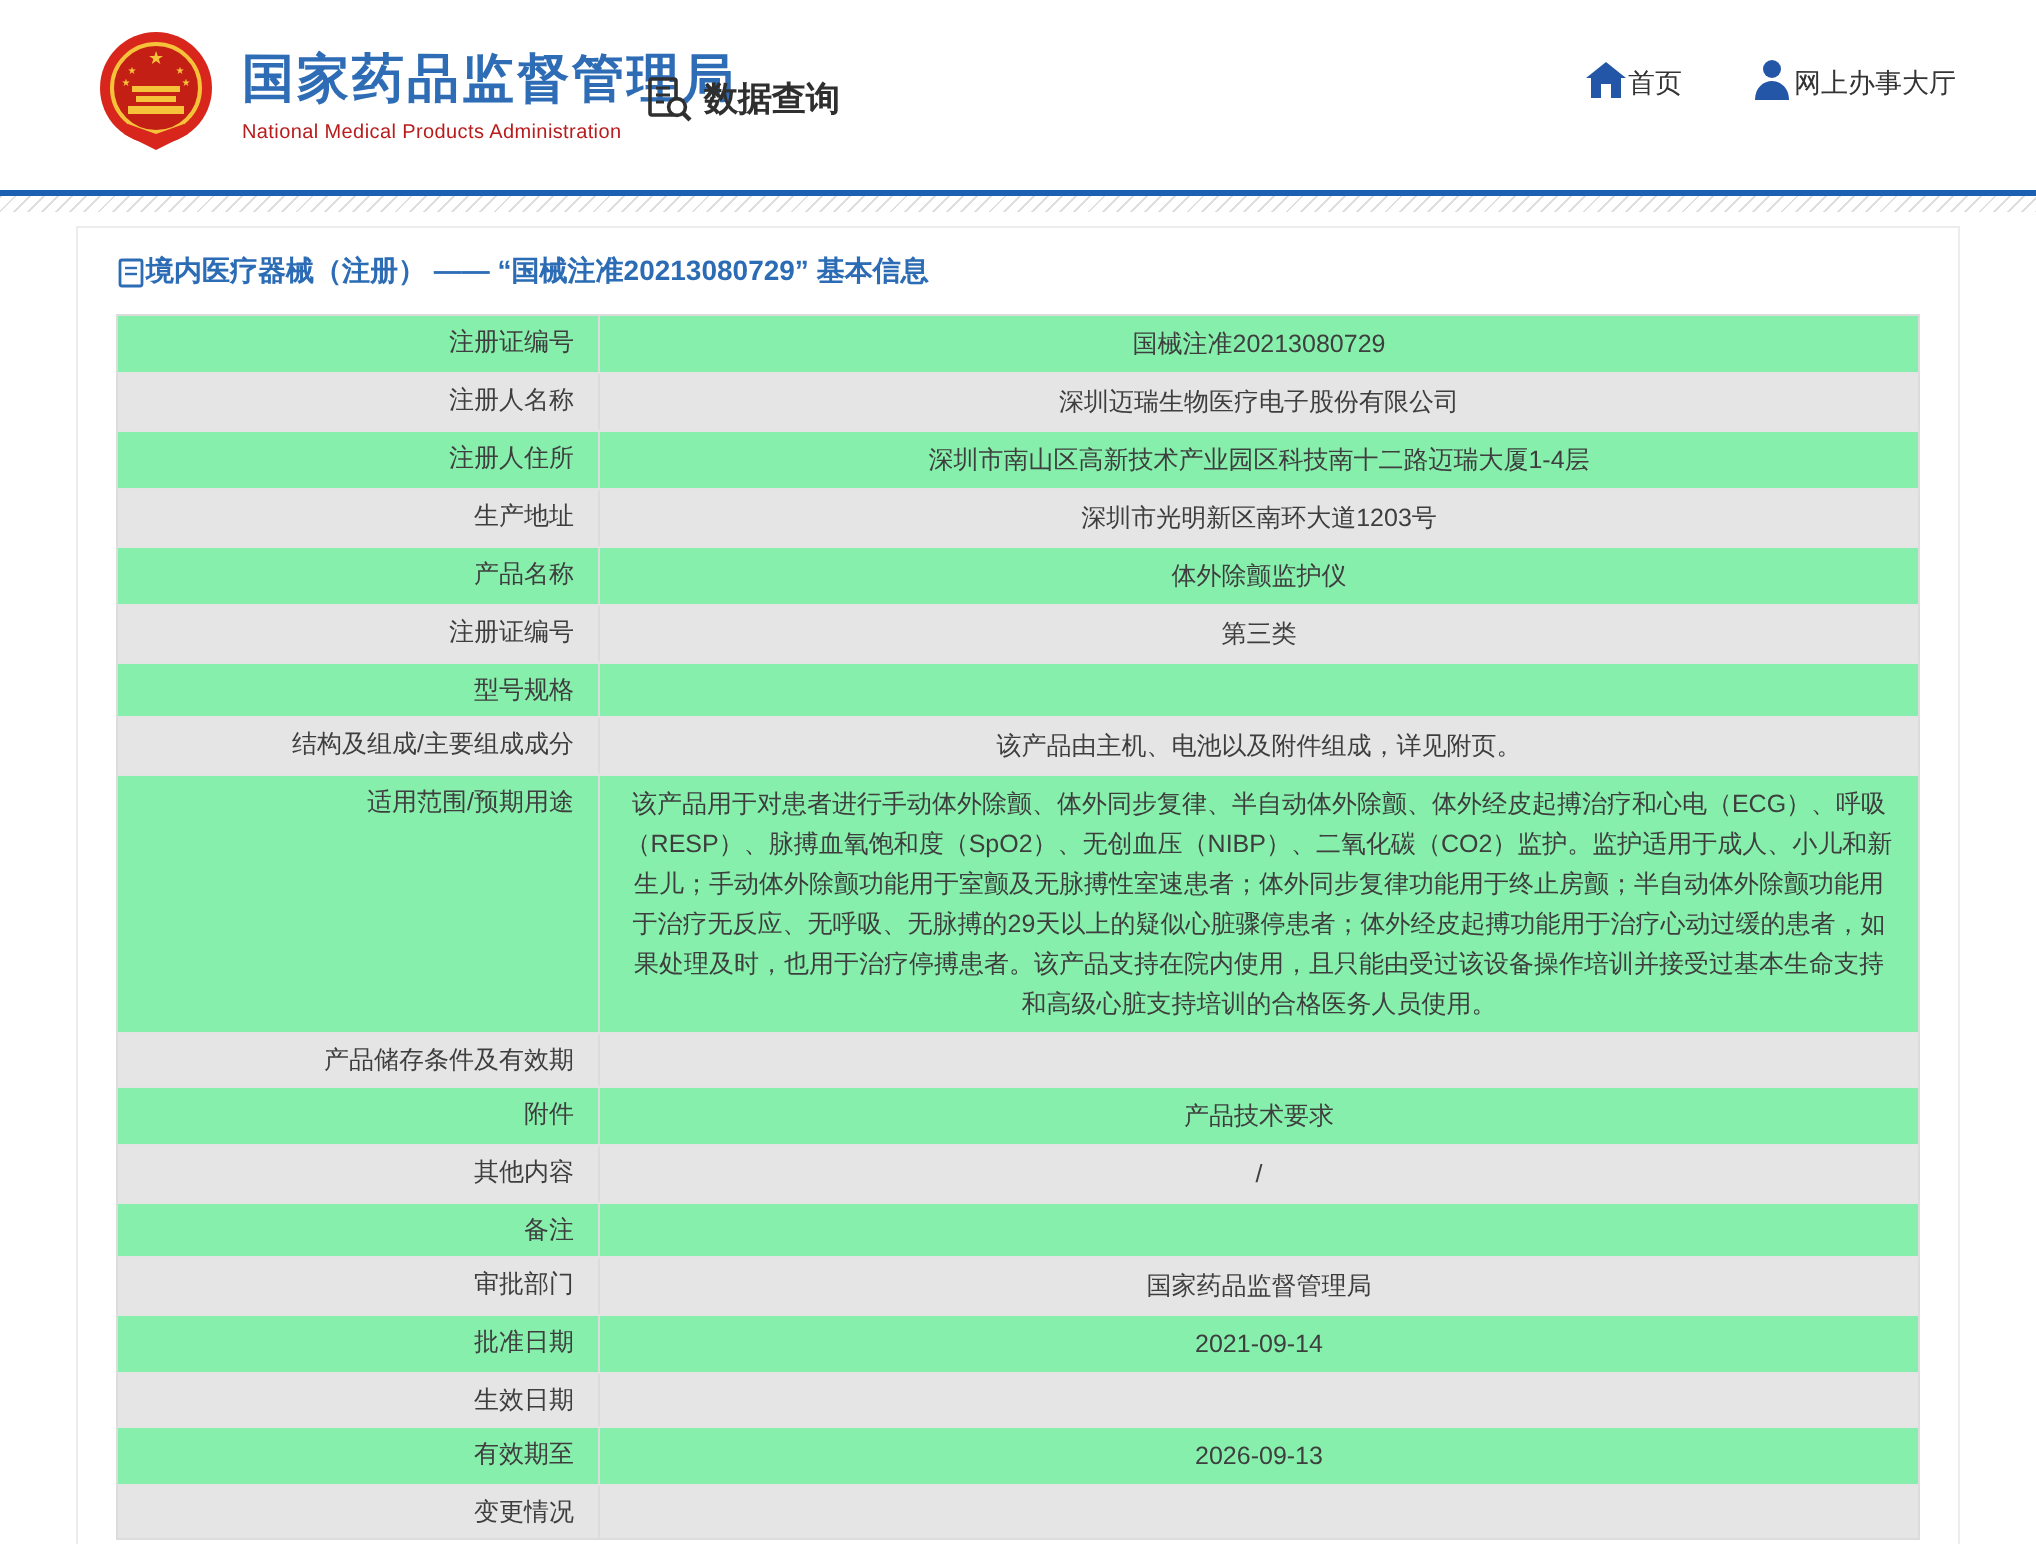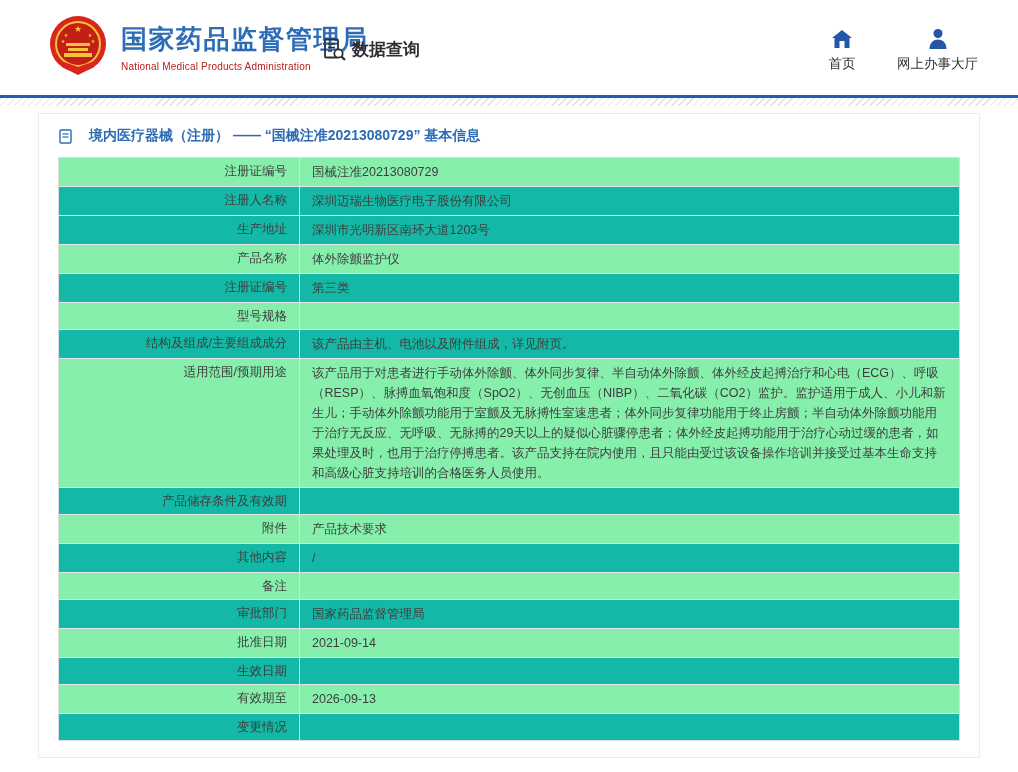--- a/index.html
+++ b/index.html
@@ -9,41 +9,41 @@
   
   .header { position:relative; height:95px; background:#fff; }
   .brand { position:absolute; left:48px; top:15px; display:flex; align-items:center; }
   .emblem { width:60px; height:64px; flex:0 0 auto; }
   .brand-text { margin-left:13px; }
   .brand-title { font-size:26px; font-weight:bold; color:#2e6db6; letter-spacing:1.5px; }
   .brand-sub { font-size:10px; color:#b91c1c; margin-top:4px; letter-spacing:0.2px; }
   .dataquery { position:absolute; left:322px; top:37px; display:flex; align-items:center; gap:5px;
     font-size:17px; color:#2f2f2f; font-weight:bold; cursor:pointer;justify-content:center; }
   .hnav { position:absolute; right:40px; top:27px; display:flex; gap:34px; }
-  .hnav-item { display:flex; flex-direction:column; align-items:center; cursor:pointer; min-width:42px; }
+  .hnav-item { display:flex; flex-direction:row; align-items:center; cursor:pointer; min-width:42px; }
   .hnav-item .ic { height:22px; display:flex; align-items:flex-end; }
   .hnav-item .lbl { font-size:13.5px; color:#333; margin-top:6px; white-space:nowrap; }
 
   
   .divider-line { height:3px; background:#1c60b3; }
   .divider-hatch { height:8px;
     background:repeating-linear-gradient(135deg,#dfdfdf 0 1px,transparent 1px 5px); }
 
   
   .panel { width:942px; margin:7px 0 0 38px; background:#fff;
     border:1px solid #ececec; padding-bottom:14px; min-height:645px; }
-  .page-title { display:flex; align-items:center; gap:17px; padding:13px 0 12px 20px;
+  .page-title { display:flex; align-items:center; gap:1px; padding:13px 0 12px 20px;
     font-size:14px; font-weight:bold; color:#2c6cb5;text-align:right; }
 
   
   .info-table { margin:0 19px; border:1px solid #dcdcdc; font-size:12.5px; color:#3e3e3e; }
   .row { display:flex; border-bottom:1px solid #e4e4e4; background:#86efac; }
   .row:last-child { border-bottom:none; }
-  .row.alt { background:#14b8a6; }
-  .cell { padding:5px 12px; line-height:16px; min-height:26px; }
+  .row.alt { background:#e5e5e5; }
+  .cell { padding:5px 12px; line-height:16px; min-height:26px;text-align:center; }
   .cell.label { width:241px; flex:0 0 auto; text-align:right; border-right:1px solid #dcdcdc;
     color:#3e3e3e; }
   .cell.value { flex:1; line-height:20px; padding-top:4px; padding-bottom:4px; }
 </style>
 </head>
 <body>
 
 <div class="header">
   <div class="brand">
     <svg class="emblem" viewBox="0 0 60 64">
@@ -117,20 +117,24 @@
   <div class="row">
     <div class="cell label"><span>注册证编号</span></div>
     <div class="cell value">国械注准20213080729</div>
   </div>
 
   <div class="row alt">
     <div class="cell label"><span>注册人名称</span></div>
     <div class="cell value">深圳迈瑞生物医疗电子股份有限公司</div>
   </div>
 
+  <div class="row">
+    <div class="cell label"><span>注册人住所</span></div>
+    <div class="cell value">深圳市南山区高新技术产业园区科技南十二路迈瑞大厦1-4层</div>
+  </div>
 
   <div class="row alt">
     <div class="cell label"><span>生产地址</span></div>
     <div class="cell value">深圳市光明新区南环大道1203号</div>
   </div>
 
   <div class="row">
     <div class="cell label"><span>产品名称</span></div>
     <div class="cell value">体外除颤监护仪</div>
   </div>

